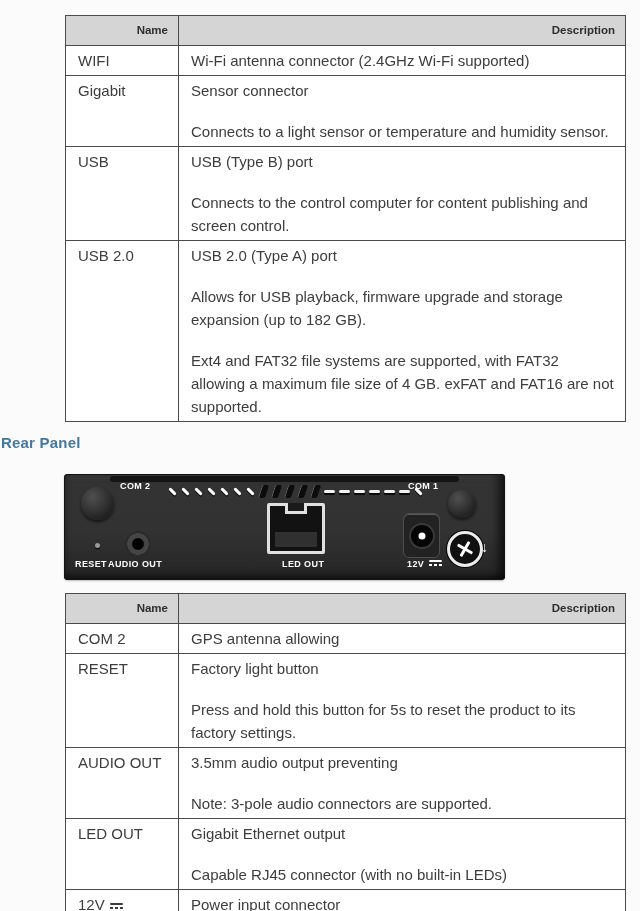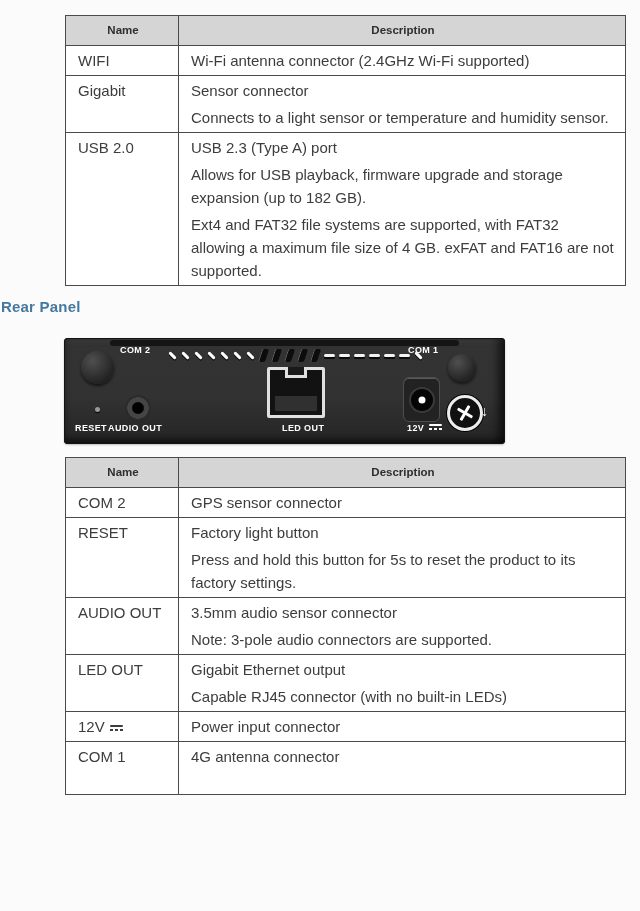--- a/index.html
+++ b/index.html
@@ -17,26 +17,26 @@
   }
   table.spec th, table.spec td{
     border:1px solid #4a4a4a;
     vertical-align:top;
     font-size:15px;color:#3d3d3d;
     padding:3px 10px 3px 12px;
     line-height:23px;
     overflow:hidden;
   }
   table.spec th{
-    background:#d5d5d5;font-weight:bold;color:#2e2e2e;text-align:center;
+    background:#d5d5d5;font-weight:bold;color:#2e2e2e;text-align:right;
     font-size:11.5px;
   }
   col.c-name{width:113px;}
   .pline{line-height:23px;}
-  .pline + .pline{margin-top:4px;}
+  .pline + .pline{margin-top:18px;}
   #table1{margin-top:15px;}
   #table2{margin-top:13px;}
   #table2 tbody tr:last-child td{padding-bottom:26px;}
   
   .dc-sym{display:inline-block;width:13px;margin-left:5px;vertical-align:1px;}
   .dc-sym .solid{display:block;height:2px;background:#3d3d3d;border-radius:1px;}
   .dc-sym .dash{display:block;height:2px;margin-top:2px;
     background:repeating-linear-gradient(90deg,#3d3d3d 0 3px,transparent 3px 5px);}
   .dc-sym.white .solid{background:#fff;}
   .dc-sym.white .dash{background:repeating-linear-gradient(90deg,#fff 0 3px,transparent 3px 5px);}
@@ -154,23 +154,30 @@
         </td>
       </tr>
       <tr>
         <td><span>Gigabit</span></td>
         <td>
           <div class="pline">Sensor connector</div>
           <div class="pline">Connects to a light sensor or temperature and humidity sensor.</div>
         </td>
       </tr>
       <tr>
+        <td><span>USB</span></td>
+        <td>
+          <div class="pline">USB (Type B) port</div>
+          <div class="pline">Connects to the control computer for content publishing and screen control.</div>
+        </td>
+      </tr>
+      <tr>
         <td><span>USB 2.0</span></td>
         <td>
-          <div class="pline">USB 2.3 (Type A) port</div>
+          <div class="pline">USB 2.0 (Type A) port</div>
           <div class="pline">Allows for USB playback, firmware upgrade and storage expansion (up to 182 GB).</div>
           <div class="pline">Ext4 and FAT32 file systems are supported, with FAT32 allowing a maximum file size of 4 GB. exFAT and FAT16 are not supported.</div>
         </td>
       </tr>
     </tbody>
 </table>
 
 <h2 id="section-title" style="color: rgb(68, 120, 159);">Rear Panel</h2>
 
 <div id="panel">
@@ -240,34 +247,34 @@
   <thead>
       <tr>
         <th>Name</th>
         <th>Description</th>
       </tr>
     </thead>
   <tbody>
       <tr>
         <td><span>COM 2</span></td>
         <td>
-          <div class="pline">GPS sensor connector</div>
+          <div class="pline">GPS antenna allowing</div>
         </td>
       </tr>
       <tr>
         <td><span>RESET</span></td>
         <td>
           <div class="pline">Factory light button</div>
           <div class="pline">Press and hold this button for 5s to reset the product to its factory settings.</div>
         </td>
       </tr>
       <tr>
         <td><span>AUDIO OUT</span></td>
         <td>
-          <div class="pline">3.5mm audio sensor connector</div>
+          <div class="pline">3.5mm audio output preventing</div>
           <div class="pline">Note: 3-pole audio connectors are supported.</div>
         </td>
       </tr>
       <tr>
         <td><span>LED OUT</span></td>
         <td>
           <div class="pline">Gigabit Ethernet output</div>
           <div class="pline">Capable RJ45 connector (with no built-in LEDs)</div>
         </td>
       </tr>

